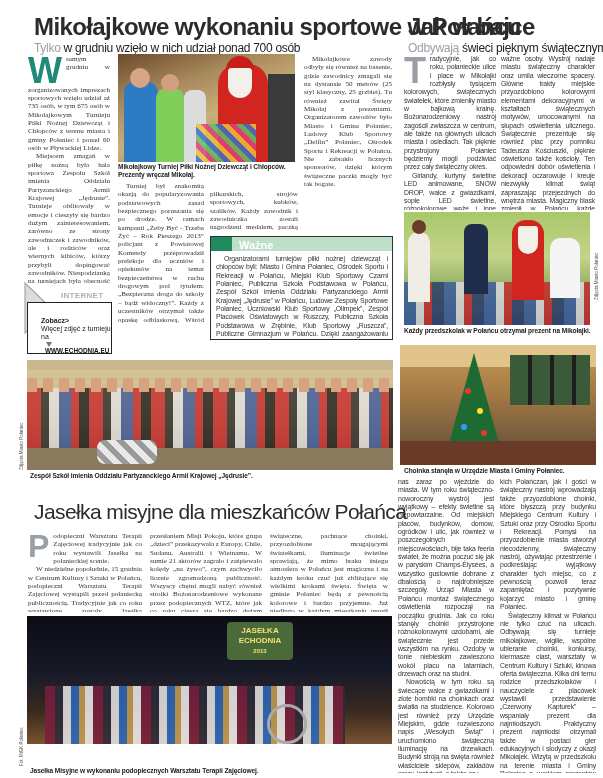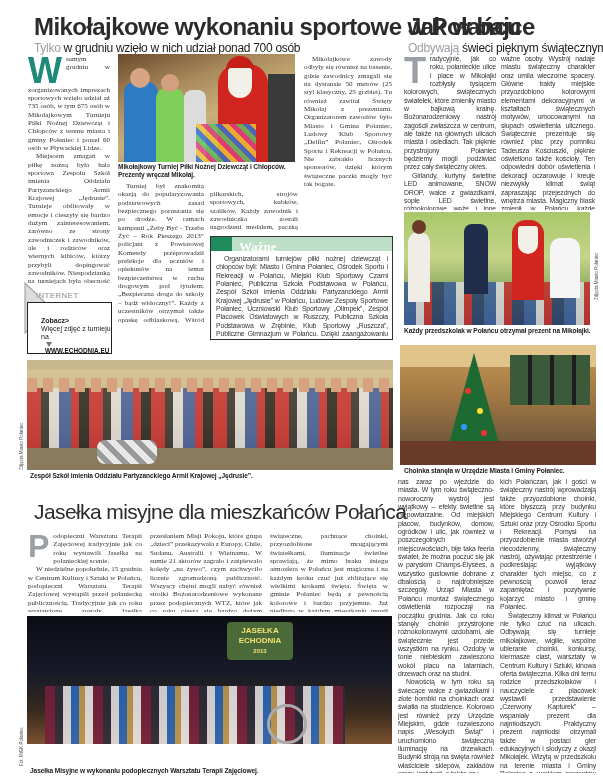--- a/index.html
+++ b/index.html
@@ -14,42 +14,42 @@
   .col.sans { font-family: "Liberation Sans", sans-serif; font-size: 6.9px; letter-spacing: -0.15px; }
   .col p { text-indent: 8px; }
   .col p.first { text-indent: 0; }
   .dropcap { float: left; font-family: "Liberation Sans", sans-serif; font-weight: bold; line-height: 0.82; margin: 1px 4px 0 0; }
   .photo { position: absolute; overflow: hidden; }
   .caption { position: absolute; font-family: "Liberation Sans", sans-serif; font-weight: bold; font-size: 6.6px; line-height: 8px; color: #222; letter-spacing: -0.1px; }
   .credit { position: absolute; font-family: "Liberation Sans", sans-serif; font-size: 4.5px; color: #555; transform: rotate(-90deg); transform-origin: left top; white-space: nowrap; }
   .wazne-box { position: absolute; border: 1px solid #2f2f2f; background: #fff; }
   .wazne-head { height: 14px; background: #bfe0c8; position: relative; }
   .wazne-head .tab { position: absolute; left: 0; top: 0; width: 21px; height: 14px; background: #1f8a5b; }
-  .wazne-head .label { position: absolute; left: 28px; top: 2px; font-family: Liberation Serif, serif; font-size: 13px; color: #fff; font-weight: bold; }
+  .wazne-head .label { position: absolute; left: 28px; top: 2px; font-family: Liberation Sans, sans-serif; font-size: 11px; color: #fff; font-weight: bold; }
   .internet-box { position: absolute; border: 1px solid #222; background: #fff; }
   .internet-label { position: absolute; font-family: "Liberation Sans", sans-serif; font-size: 8px; color: #b0b0b0; font-weight: bold; letter-spacing: 0.3px; }
   .see-text { font-family: "Liberation Sans", sans-serif; font-size: 7px; line-height: 8.3px; color: #222; }
   .url { font-family: "Liberation Sans", sans-serif; font-size: 6.4px; font-weight: bold; color: #111; }
 </style>
 </head>
 <body>
 
 <div>
   <div class="headline abs" style="left:34px; top:13px; font-size:24px;">Mikołajkowe wykonaniu sportowe w Połańcu</div>
   <div class="lead abs" style="left:34px; top:41px;"><span class="kw">Tylko</span><span> w grudniu wzięło w nich udział ponad 700 osób</span></div>
 
   <div class="col" style="left:28px; top:55px; width:82px; height:230px;">
     <p class="first"><span class="dropcap" style="font-size:36px; color:#1f8a7a;">W</span><span>samym grudniu w zorganizowanych imprezach sportowych wzięło udział aż 735 osób, w tym 675 osób w Mikołajkowym Turnieju Piłki Nożnej Dziewcząt i Chłopców z terenu miasta i gminy Połaniec i ponad 60 osób w Pływackiej Lidze.</span></p>
     <p>Miejscem zmagań w piłkę nożną była hala sportowa Zespołu Szkół imienia Oddziału Partyzanckiego Armii Krajowej „Jędrusie”. Turnieje obfitowały w emocje i cieszyły się bardzo dużym zainteresowaniem, zarówno ze strony zawodniczek i zawodników, ale i rodziców oraz wiernych kibiców, którzy przybyli dopingować zawodników. Niespodzianką na turniejach była obecność św. Mikołaja, który w trakcie zawodów rozdawał słodycze dzieciom oraz wręczał obfite paczki każdemu zawodnikowi i zawodniczce.</p>
   </div>
 
   <svg class="abs" style="left:22px; top:281px;" width="46" height="60">
     <polygon points="3,2 3,52 14,40 24,58 32,54 22,36 38,36" fill="#dcdcdc" stroke="#a8a8a8" stroke-width="1.2"></polygon>
   </svg>
-  <div class="internet-label" style="left:36px; top:291px;">INTERNET</div>
+  <div class="internet-label" style="left:61px; top:291px;">INTERNET</div>
   <div class="internet-box" style="left:27px; top:302px; width:85px; height:52px;">
     <div class="see-text abs" style="left:13px; top:14px; font-weight:bold;">Zobacz&gt;</div>
     <div class="see-text abs" style="left:13px; top:22px; width:70px;">Więcej zdjęć z turnieju na</div>
     <svg class="abs" style="left:18px; top:39px;" width="6" height="5">
         <polygon points="0,0 6,0 3,5" fill="#777"></polygon>
       </svg>
     <a class="url abs" style="left:17px; top:44px;">WWW.ECHODNIA.EU</a>
   </div>
 
   <div class="photo" style="left:118px; top:54px; width:177px; height:108px; background:linear-gradient(160deg,#6b4a2c 0%,#a88a5c 30%,#c9b07a 55%,#8a6b4a 100%);">

